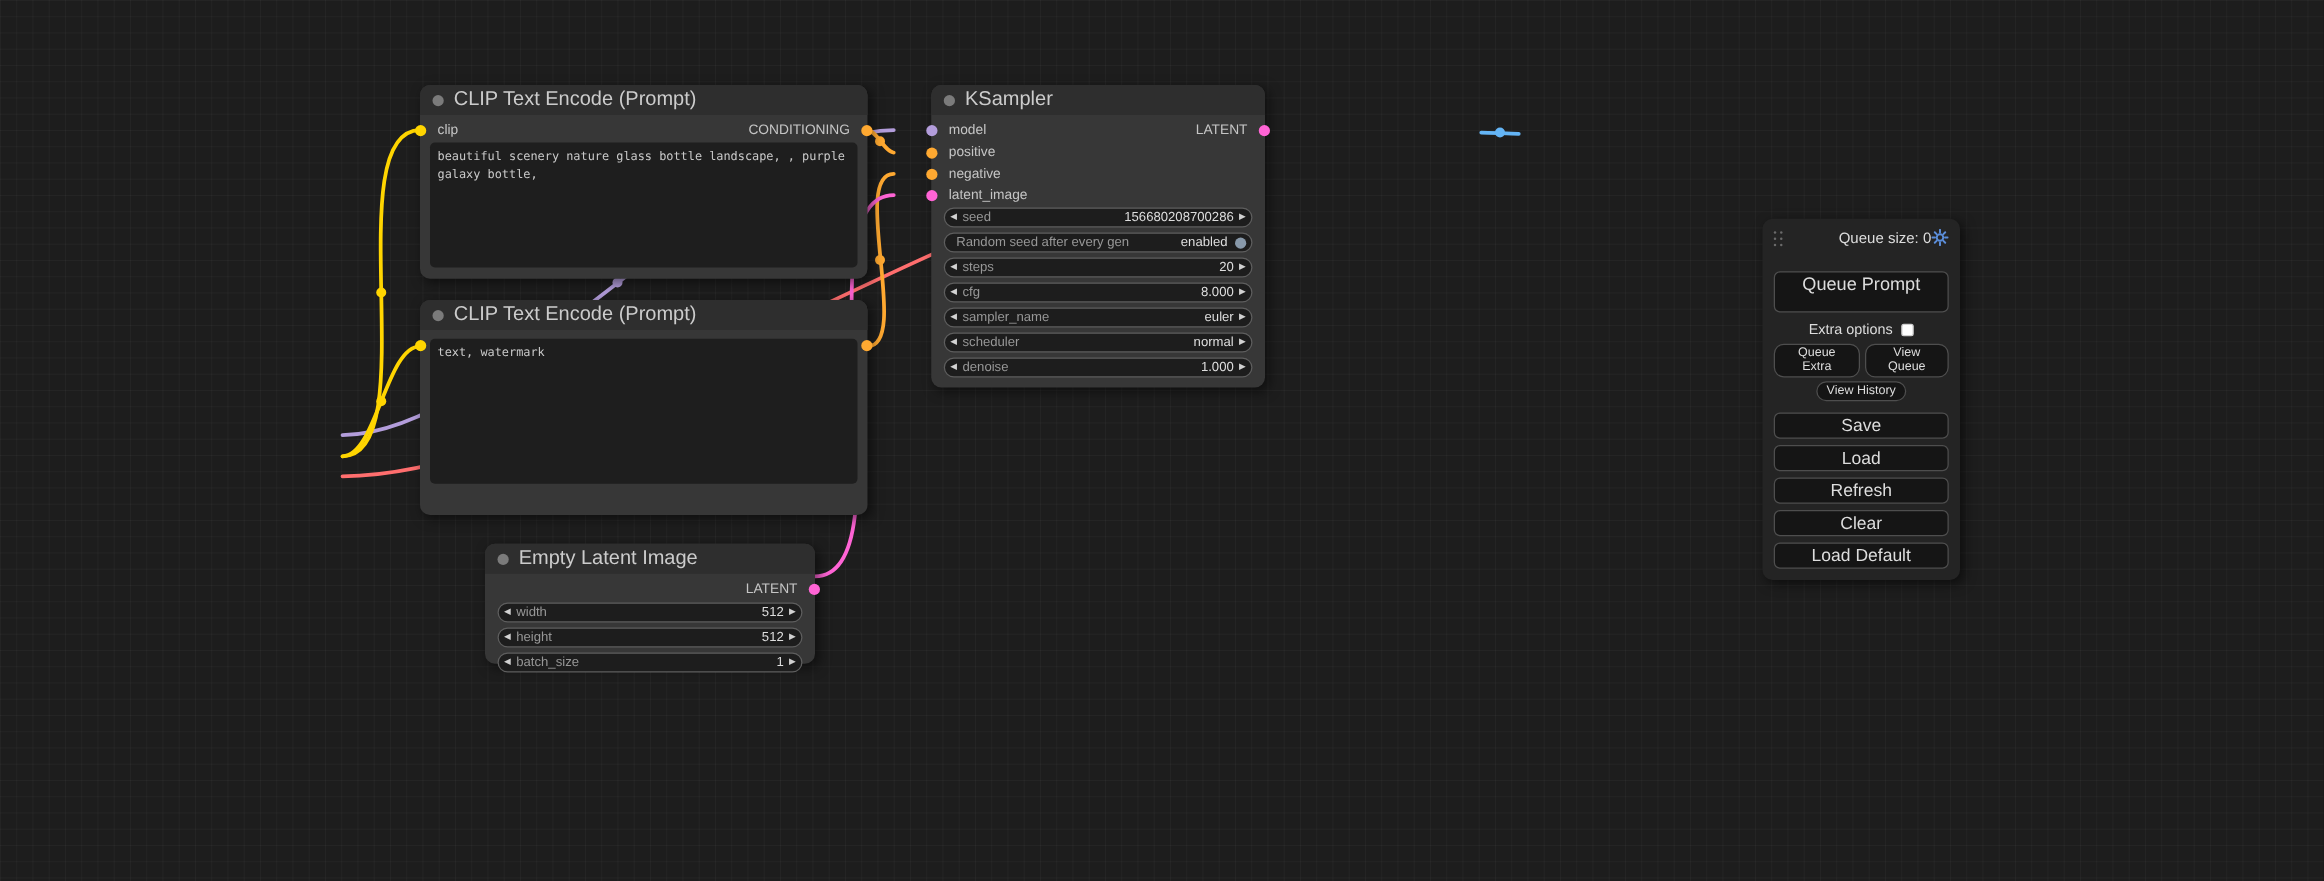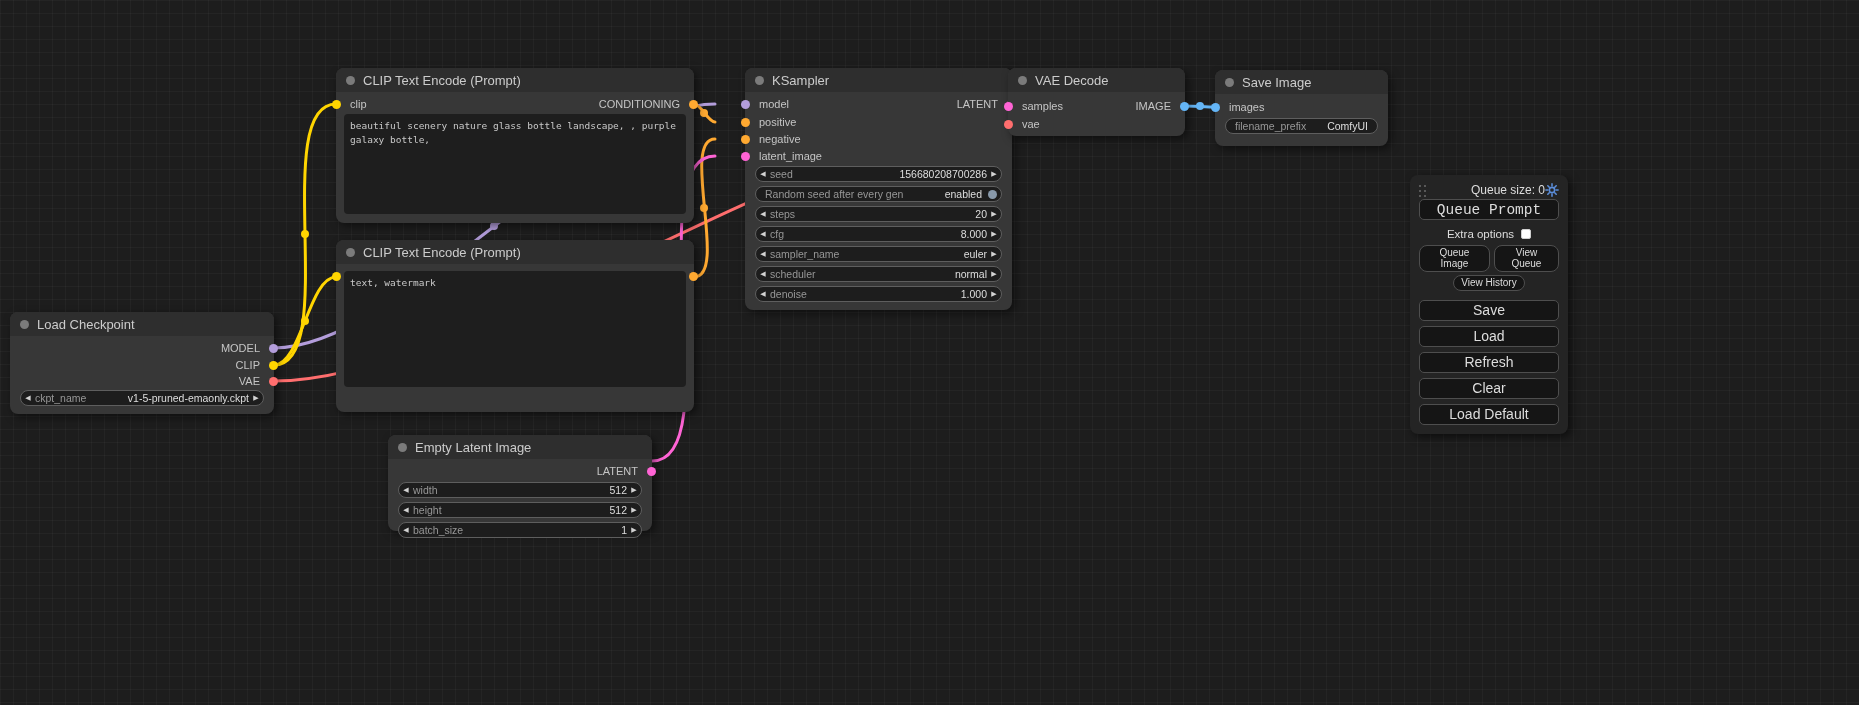--- a/index.html
+++ b/index.html
@@ -15,21 +15,21 @@
       linear-gradient(rgba(255,255,255,.030) 1px, transparent 1px),
       linear-gradient(90deg, rgba(255,255,255,.030) 1px, transparent 1px);
     background-size:13px 13px; }
   #wires{ position:absolute; left:0; top:0; z-index:1; }
   #wires path{ fill:none; stroke-width:3; stroke-linecap:round; }
 
   .node{ position:absolute; z-index:2; background:var(--node-bg); border-radius:8px;
          box-shadow:3px 3px 9px rgba(0,0,0,.5); color:#c5c5c5; }
   .ntitle{ height:24px; background:var(--title-bg); border-radius:8px 8px 0 0;
            display:flex; align-items:center; gap:8px; padding:0 10px;
-           font-size:13px; color:#cccccc;text-align:right; }
+           font-size:16px; color:#cccccc;text-align:right; }
   .tdot{ width:9px; height:9px; border-radius:50%; background:#7b7b7b; flex:none; }
   .slotlabel{ position:absolute; font-size:11px; line-height:17px; color:#c5c5c5; white-space:nowrap; }
   .in{ left:14px; } .out{ right:14px; }
   .dot{ position:absolute; width:9px; height:9px; border-radius:50%; z-index:3; }
   .din{ left:-4px; } .dout{ right:-4px; }
 
   .widget{ position:absolute; left:10px; height:16px; background:var(--pill-bg);
            border:1px solid #5e5e5e; border-radius:8px; display:flex; align-items:center;
            font-size:10.5px; line-height:14px; }
   .wname{ color:#979797; white-space:nowrap; }
@@ -50,21 +50,21 @@
          padding:7px 9px 9px; color:#ddd; }
   .menu-head{ display:flex; align-items:center; height:16px; }
   .drag-dots{ width:9px; height:13px; position:relative; flex:none; }
   .drag-dots::before{ content:""; position:absolute; left:0; top:1px; width:2px; height:2px;
         border-radius:50%; background:#6a6a6a;
         box-shadow:0 0 #6a6a6a,5px 0 #6a6a6a,0 5px #6a6a6a,5px 5px #6a6a6a,0 10px #6a6a6a,5px 10px #6a6a6a; }
   .qsize{ flex:1; text-align:right; font-size:12px; color:#ddd; }
   .gear{ flex:none; width:14px; height:14px; cursor:pointer; }
   .btn{ display:block; width:100%; background:#151515; border:1px solid #4e4e4e; border-radius:5px;
         color:#ddd; text-align:center; cursor:pointer; font-family:inherit; }
-  .btn.qp{ font-size:14.5px; padding:2px 0 1px; margin-top:1px;font-family:Liberation Mono, monospace; }
+  .btn.qp{ font-size:14.5px; padding:2px 0 13px; margin-top:19px; }
   .btn.big{ font-size:14px; padding:1px 0 2px; margin-top:5px; }
   .extra{ display:flex; align-items:center; justify-content:center; gap:7px; margin-top:8px;
           font-size:11.5px; color:#ddd; }
   .cb{ width:10px; height:10px; background:#ffffff; border-radius:2px; border:1px solid #cfcfcf; cursor:pointer; }
   .smallrow{ display:flex; justify-content:center; gap:4px; margin-top:5px; }
   .btn.small{ width:auto; font-size:10px; padding:1px 7px 2px; border-radius:8px; }
   .gap-top{ margin-top:9px !important; }
 </style>
 </head>
 <body>
@@ -85,38 +85,20 @@
     <path d="M694,277 C729,277 680,139 715,139" stroke="#FFA931"></path>
     <circle cx="704" cy="208" r="4" fill="#FFA931"></circle>
     <path d="M652,461 C730,461 637,156 715,156" stroke="#FF64D5"></path>
     <circle cx="684" cy="308" r="4" fill="#FF64D5"></circle>
     <path d="M982,104 C988,104 1002,106 1008,106" stroke="#FF64D5"></path>
     <circle cx="995" cy="105" r="4" fill="#FF64D5"></circle>
     <path d="M1185,106 C1192,106 1208,107 1215,107" stroke="#64B5F6"></path>
     <circle cx="1200" cy="106" r="4" fill="#64B5F6"></circle>
   </svg>
 
-  <div class="node" style="left:10px; top:312px; width:264px; height:102px;">
-    <div class="ntitle">
-      <span class="tdot"></span>
-      <span>Load Checkpoint</span>
-    </div>
-    <div class="slotlabel out" style="top:27.5px">MODEL</div>
-    <div class="slotlabel out" style="top:44.5px">CLIP</div>
-    <div class="slotlabel out" style="top:60.5px">VAE</div>
-    <div class="dot dout" style="top:31.5px; background:var(--c-model)"></div>
-    <div class="dot dout" style="top:48.5px; background:var(--c-clip)"></div>
-    <div class="dot dout" style="top:64.5px; background:var(--c-vae)"></div>
-    <div class="widget" style="top:78px; width:244px">
-      <span class="arrow l"></span>
-      <span class="wname">ckpt_name</span>
-      <span class="wval">v1-5-pruned-emaonly.ckpt</span>
-      <span class="arrow r"></span>
-    </div>
-  </div>
 
   <div class="node" style="left:336px; top:68px; width:358px; height:155px;">
     <div class="ntitle">
       <span class="tdot"></span>
       <span>CLIP Text Encode (Prompt)</span>
     </div>
     <div class="slotlabel in" style="top:27.5px">clip</div>
     <div class="slotlabel out" style="top:27.5px">CONDITIONING</div>
     <div class="dot din" style="top:31.5px; background:var(--c-clip)"></div>
     <div class="dot dout" style="top:31.5px; background:var(--c-cond)"></div>
@@ -214,64 +196,40 @@
       <span class="arrow r"></span>
     </div>
     <div class="widget" style="top:218px; width:247px">
       <span class="arrow l"></span>
       <span class="wname">denoise</span>
       <span class="wval">1.000</span>
       <span class="arrow r"></span>
     </div>
   </div>
 
-  <div class="node" style="left:1008px; top:68px; width:177px; height:68px;">
-    <div class="ntitle">
-      <span class="tdot"></span>
-      <span>VAE Decode</span>
-    </div>
-    <div class="slotlabel in" style="top:29.5px">samples</div>
-    <div class="slotlabel in" style="top:47.5px">vae</div>
-    <div class="slotlabel out" style="top:29.5px">IMAGE</div>
-    <div class="dot din" style="top:33.5px; background:var(--c-latent)"></div>
-    <div class="dot din" style="top:51.5px; background:var(--c-vae)"></div>
-    <div class="dot dout" style="top:33.5px; background:var(--c-image)"></div>
-  </div>
-
-  <div class="node" style="left:1215px; top:70px; width:173px; height:76px;">
-    <div class="ntitle">
-      <span class="tdot"></span>
-      <span>Save Image</span>
-    </div>
-    <div class="slotlabel in" style="top:28.5px">images</div>
-    <div class="dot din" style="top:32.5px; background:var(--c-image)"></div>
-    <div class="widget" style="top:48px; width:153px">
-      <span class="wname pad">filename_prefix</span>
-      <span class="wval pad">ComfyUI</span>
-    </div>
-  </div>
+
 
   <div id="menu">
     <div class="menu-head">
       <span class="drag-dots"></span>
       <span class="qsize">Queue size: 0</span>
       <svg class="gear" viewBox="0 0 16 16">
         <g stroke="#5b8dd9" stroke-width="1.8" fill="none" stroke-linecap="round">
           <circle cx="8" cy="8" r="3"></circle>
           <path d="M8 1v2.4M8 12.6V15M1 8h2.4M12.6 8H15M3.2 3.2l1.7 1.7M11.1 11.1l1.7 1.7M12.8 3.2l-1.7 1.7M4.9 11.1l-1.7 1.7"></path>
         </g>
       </svg>
     </div>
     <button class="btn qp">Queue Prompt</button>
     <div class="extra">
       <span>Extra options</span>
       <span class="cb"></span>
     </div>
     <div class="smallrow">
-      <button class="btn small">Queue Image</button>
+      <button class="btn small">Queue Extra</button>
       <button class="btn small">View Queue</button>
     </div>
     <div class="smallrow" style="margin-top:3px">
       <button class="btn small">View History</button>
     </div>
     <button class="btn big gap-top">Save</button>
     <button class="btn big">Load</button>
     <button class="btn big">Refresh</button>
     <button class="btn big">Clear</button>
     <button class="btn big">Load Default</button>

